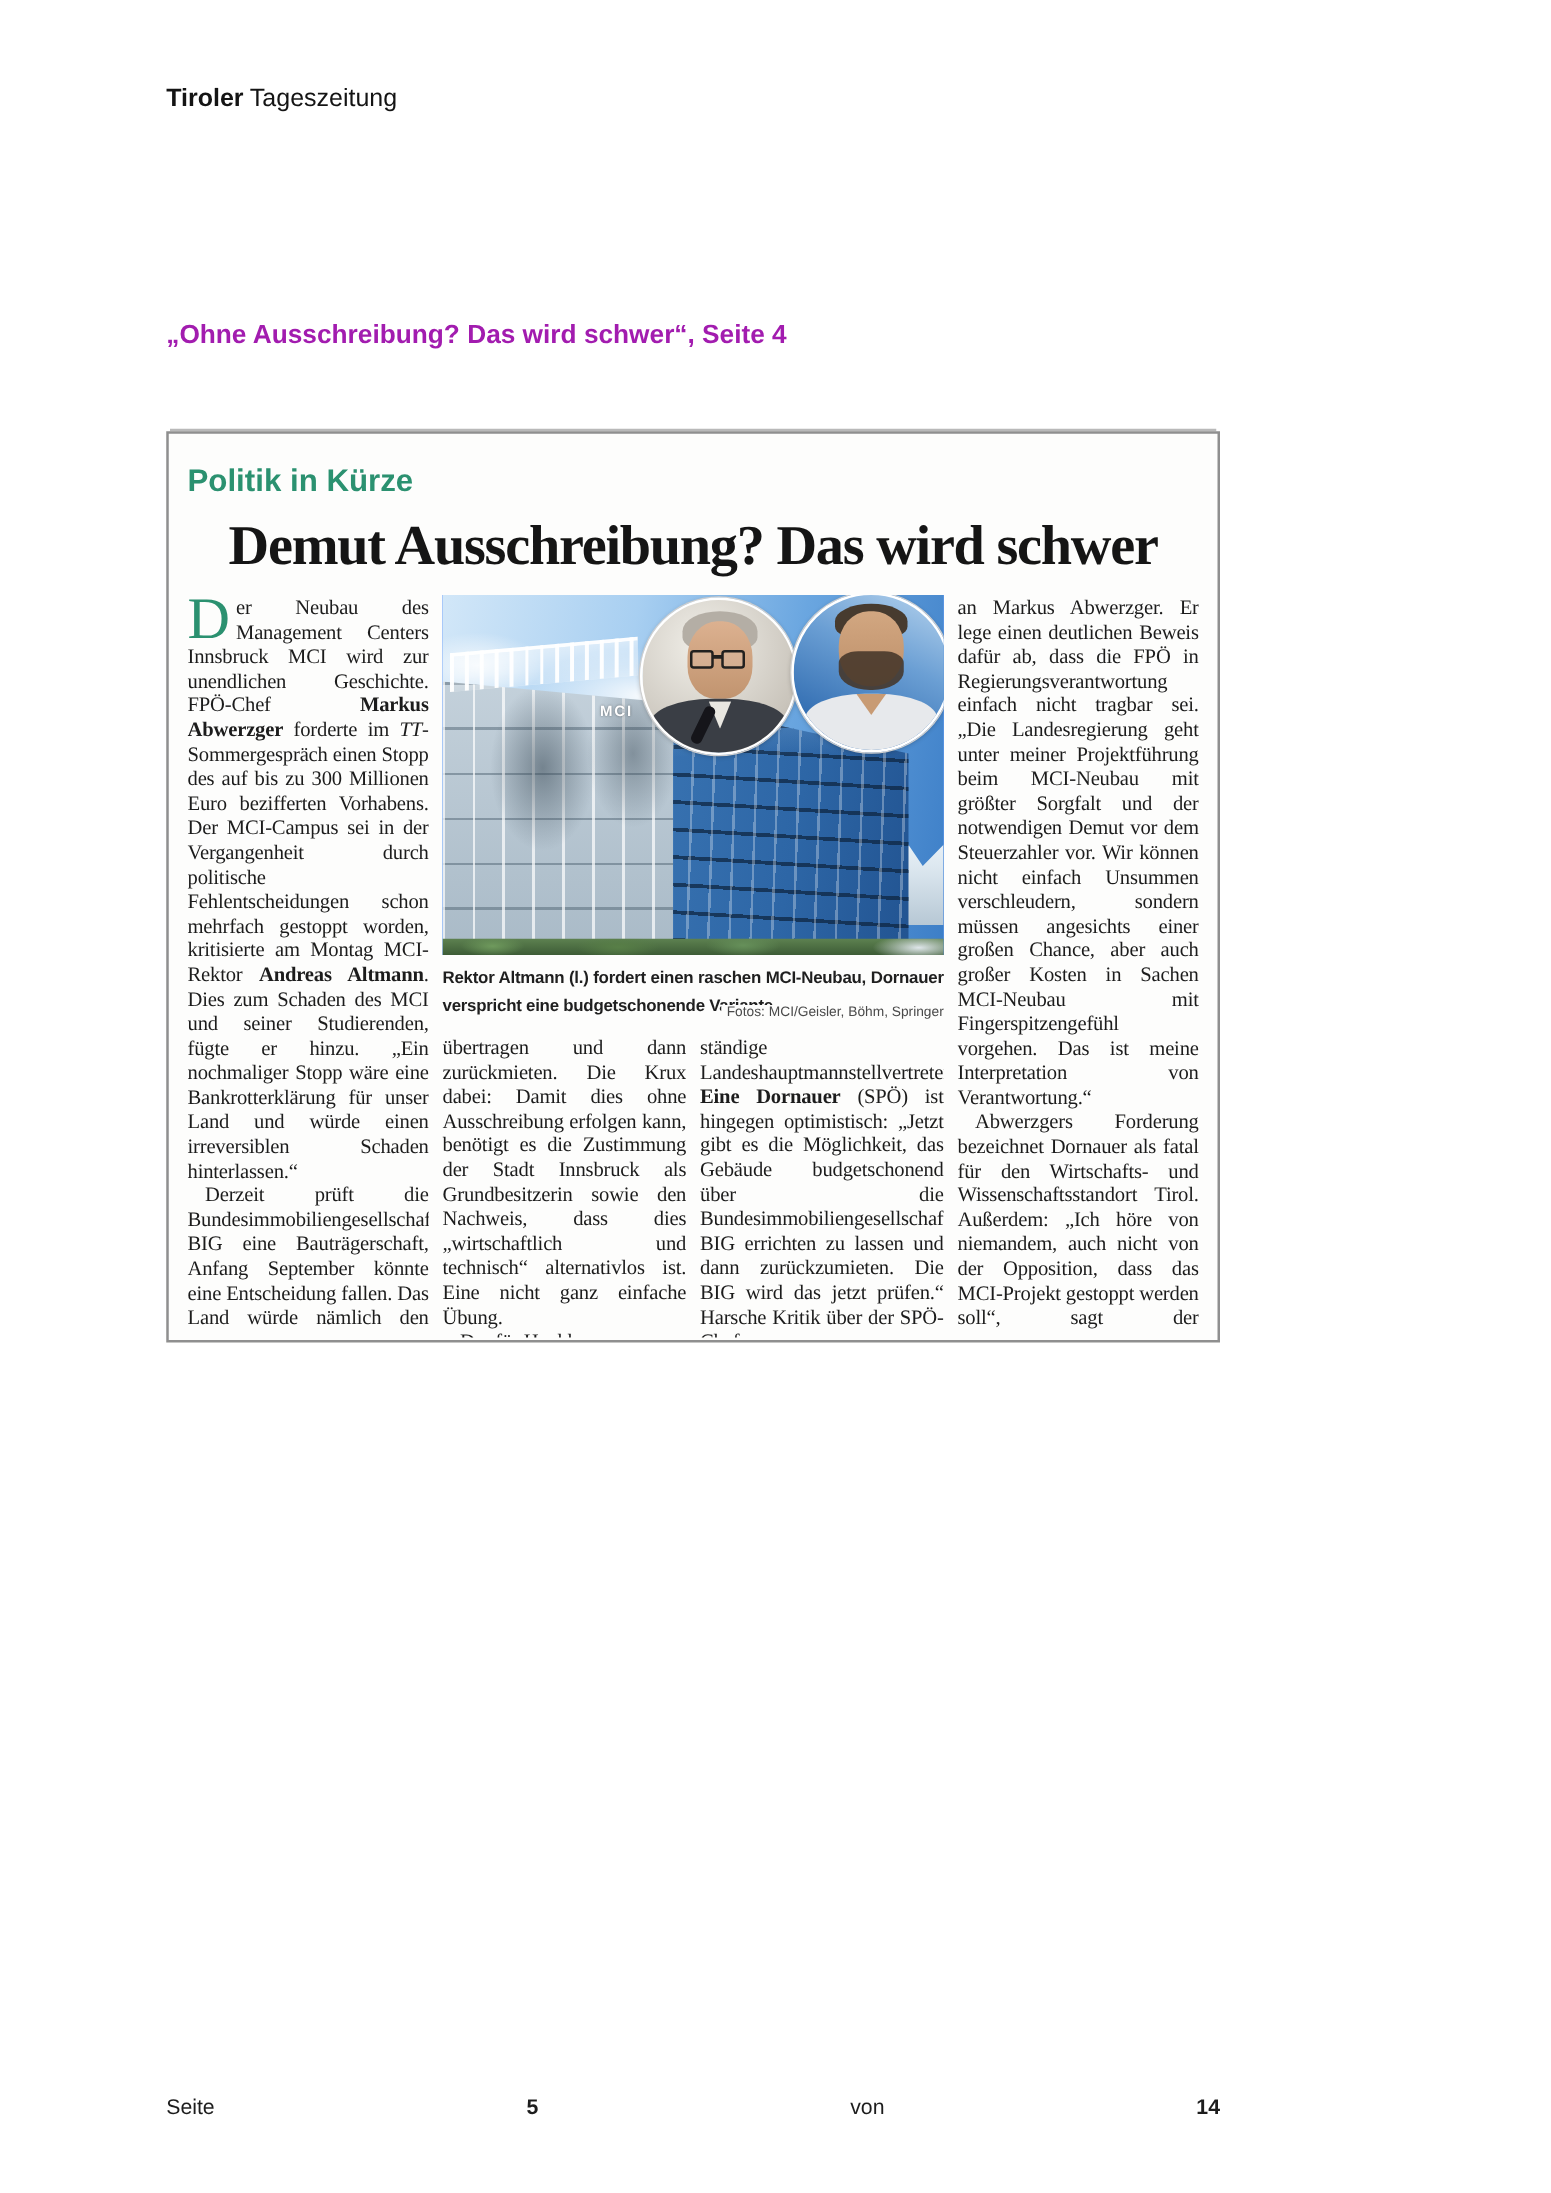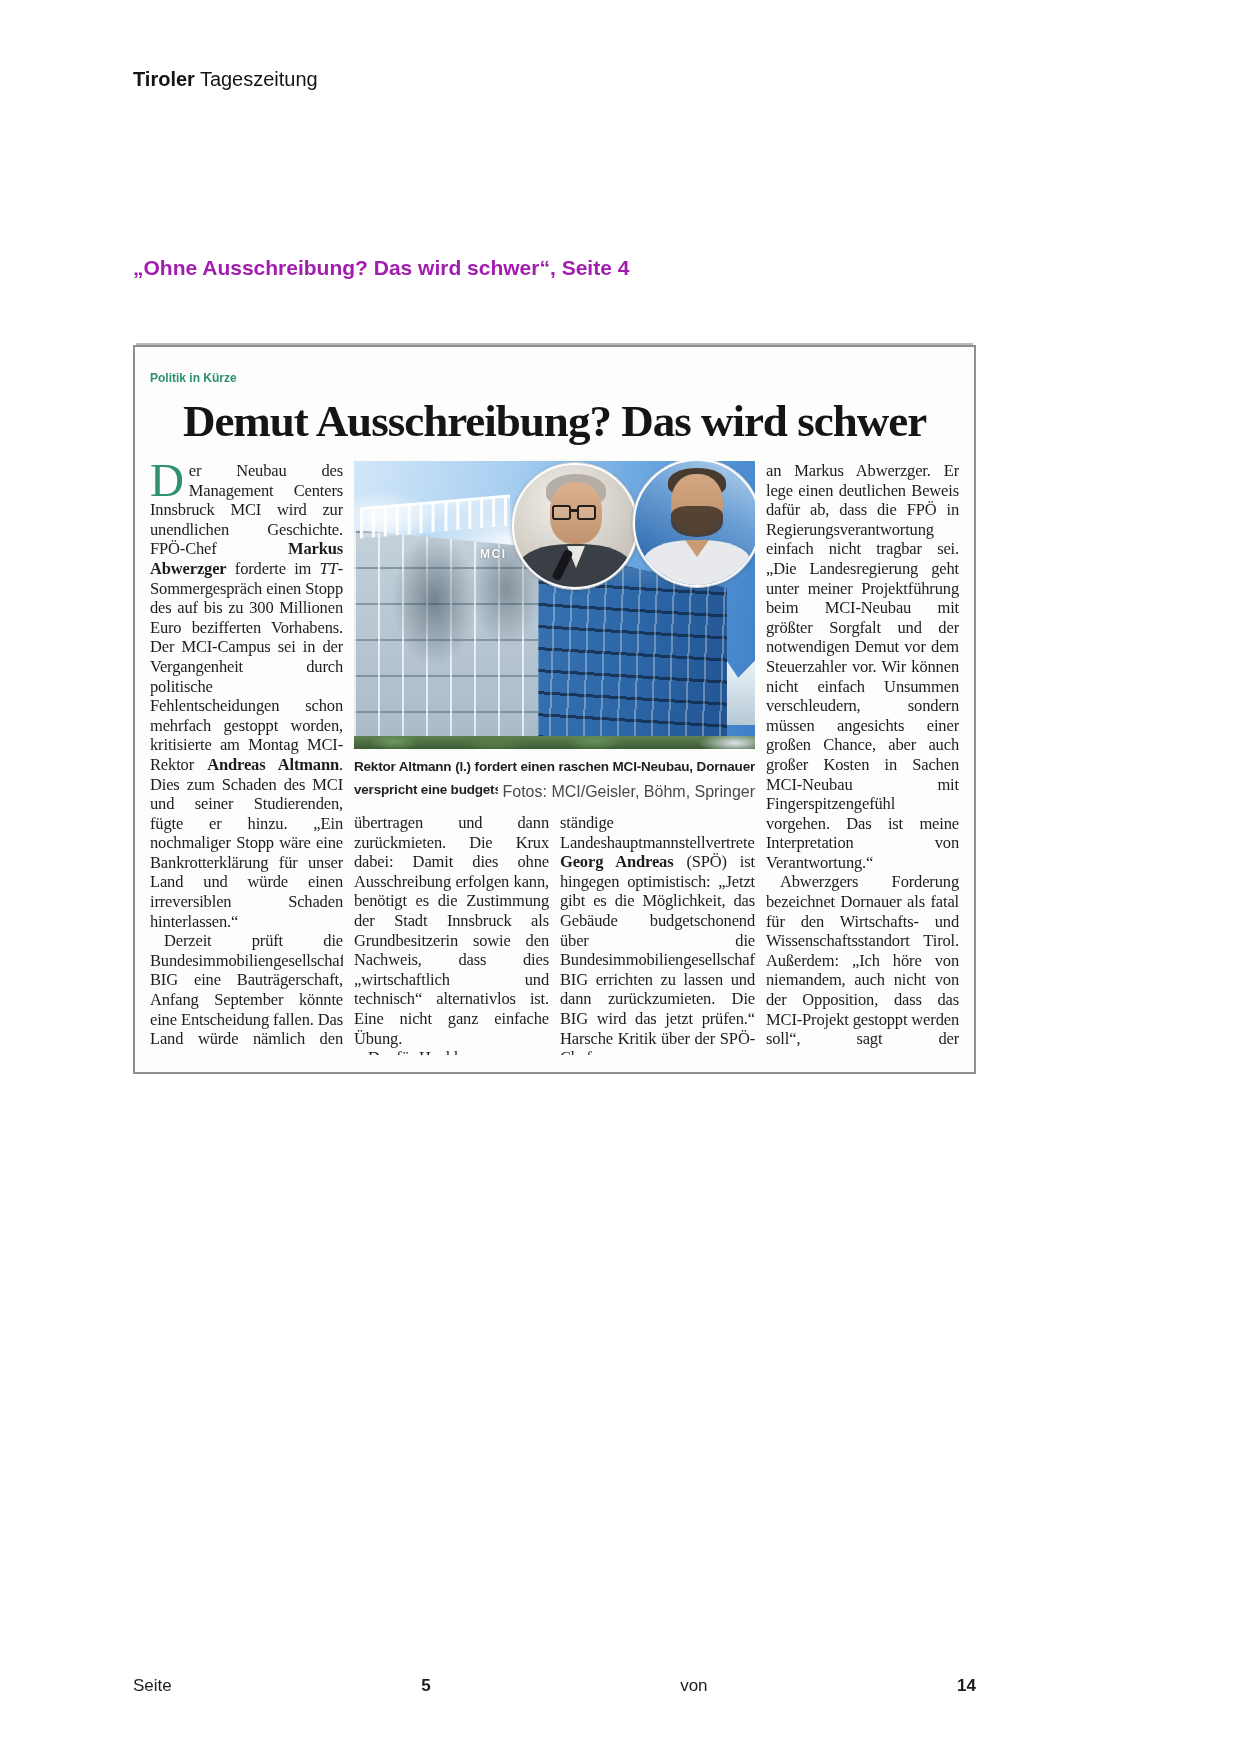--- a/index.html
+++ b/index.html
@@ -13,21 +13,21 @@
   .masthead .rest{margin-left:5px;}
   
   .ref-headline{position:absolute;left:133px;top:256px;font-size:21px;font-weight:bold;color:#a21caf;}
   
   .clip{
     position:absolute;left:133px;top:345px;width:843px;height:729px;
     border:2px solid #8f8f8f;background:#fdfdfc;box-sizing:border-box;
     padding:8px 15px 12px;overflow:hidden;
     box-shadow:0 -5px 0 -3px #b9b9b9;
   }
-  .kicker{margin:16px 0 0;font-size:12px;font-weight:bold;color:#2b9170;}
+  .kicker{margin:16px 0 0;font-size:25px;font-weight:bold;color:#2b9170;}
   .headline{
     margin:8px 0 0;font-family:"Liberation Serif", serif;font-weight:bold;
     font-size:45px;line-height:56px;letter-spacing:-1px;text-align:center;color:#151515;
   }
   .cols{display:flex;gap:11px;margin-top:12px;}
   .textcol{width:195px;height:588px;overflow:hidden;}
   .mid{width:401px;}
   
   .para{
     margin:0;font-family:"Liberation Serif", serif;font-size:16.5px;line-height:19.6px;
@@ -104,21 +104,21 @@
   .c2{left:279px;top:-2px;width:124px;height:124px;
     background:linear-gradient(205deg,#b7d4ee 0%,#6b9fd4 40%,#2f6bb0 85%);}
   .c2 .hair{left:33px;top:7px;width:58px;height:28px;background:#473b2f;border-radius:50% 50% 35% 35%;}
   .c2 .face{left:36px;top:13px;width:52px;height:60px;background:linear-gradient(#d2a781,#bd8f69);border-radius:46%;}
   .c2 .beard{left:36px;top:45px;width:52px;height:31px;background:rgba(68,54,41,.88);border-radius:30% 30% 48% 48%;}
   .c2 .shirt{left:9px;top:79px;width:106px;height:45px;background:#e7e9ec;border-radius:45% 45% 0 0;}
   .c2 .collar{left:50px;top:79px;width:24px;height:17px;background:#c89b74;clip-path:polygon(0 0,100% 0,50% 100%);}
   
   .caption-wrap{position:relative;margin-top:6px;height:50px;}
   .caption-text{font-weight:bold;font-size:13.5px;line-height:23px;color:#1f1f1f;text-align:justify;letter-spacing:-0.2px;}
-  .credit{position:absolute;right:0;bottom:4px;font-size:16px;color:#4a4a4a;background:#fdfdfc;padding-left:4px;}
+  .credit{position:absolute;right:0;bottom:4px;font-size:11px;color:#4a4a4a;background:#fdfdfc;padding-left:4px;}
   .mid-cols{display:flex;gap:11px;margin-top:8px;}
   .midcol{width:195px;height:242px;overflow:hidden;}
   
   .footer{position:absolute;left:133px;top:1676px;width:843px;display:flex;gap:5px;justify-content:space-between;
     font-size:17px;color:#1d1d1d;}
   .footer .b{font-weight:bold;}
 </style>
 </head>
 <body>
 
@@ -175,21 +175,21 @@
         <div class="caption-text">Rektor Altmann (l.) fordert einen raschen MCI-Neubau, Dornauer verspricht eine budgetschonende Variante.</div>
         <div class="credit">Fotos: MCI/Geisler, Böhm, Springer</div>
       </div>
 
       <div class="mid-cols">
         <div class="midcol">
             <p class="para">übertragen und dann zurückmieten. Die Krux dabei: Damit dies ohne Ausschreibung erfolgen kann, benötigt es die Zustimmung der Stadt Innsbruck als Grundbesitzerin sowie den Nachweis, dass dies „wirtschaftlich und technisch“ alternativlos ist. Eine nicht ganz einfache Übung.</p>
             <p class="para indent">Der für Hochbau zu-</p>
           </div>
         <div class="midcol">
-            <p class="para">ständige Landeshauptmannstellvertreter <b>Georg Andreas</b> (SPÖ) ist hingegen optimistisch: „Jetzt gibt es die Möglichkeit, das Gebäude budgetschonend über die Bundesimmobiliengesellschaft BIG errichten zu lassen und dann zurückzumieten. Die BIG wird das jetzt prüfen.“ Harsche Kritik über der SPÖ-Chef</p>
+            <p class="para">ständige Landeshauptmannstellvertreter <b>Eine Dornauer</b> (SPÖ) ist hingegen optimistisch: „Jetzt gibt es die Möglichkeit, das Gebäude budgetschonend über die Bundesimmobiliengesellschaft BIG errichten zu lassen und dann zurückzumieten. Die BIG wird das jetzt prüfen.“ Harsche Kritik über der SPÖ-Chef</p>
           </div>
       </div>
     </div>
 
     <div class="textcol">
         <p class="para">an Markus Abwerzger. Er lege einen deutlichen Beweis dafür ab, dass die FPÖ in Regierungsverantwortung einfach nicht tragbar sei. „Die Landesregierung geht unter meiner Projektführung beim MCI-Neubau mit größter Sorgfalt und der notwendigen Demut vor dem Steuerzahler vor. Wir können nicht einfach Unsummen verschleudern, sondern müssen angesichts einer großen Chance, aber auch großer Kosten in Sachen MCI-Neubau mit Fingerspitzengefühl vorgehen. Das ist meine Interpretation von Verantwortung.“</p>
         <p class="para indent">Abwerzgers Forderung bezeichnet Dornauer als fatal für den Wirtschafts- und Wissenschaftsstandort Tirol. Außerdem: „Ich höre von niemandem, auch nicht von der Opposition, dass das MCI-Projekt gestoppt werden soll“, sagt der Hochbaureferent abschließend. </p>
       </div>
   </div>
 </div>

